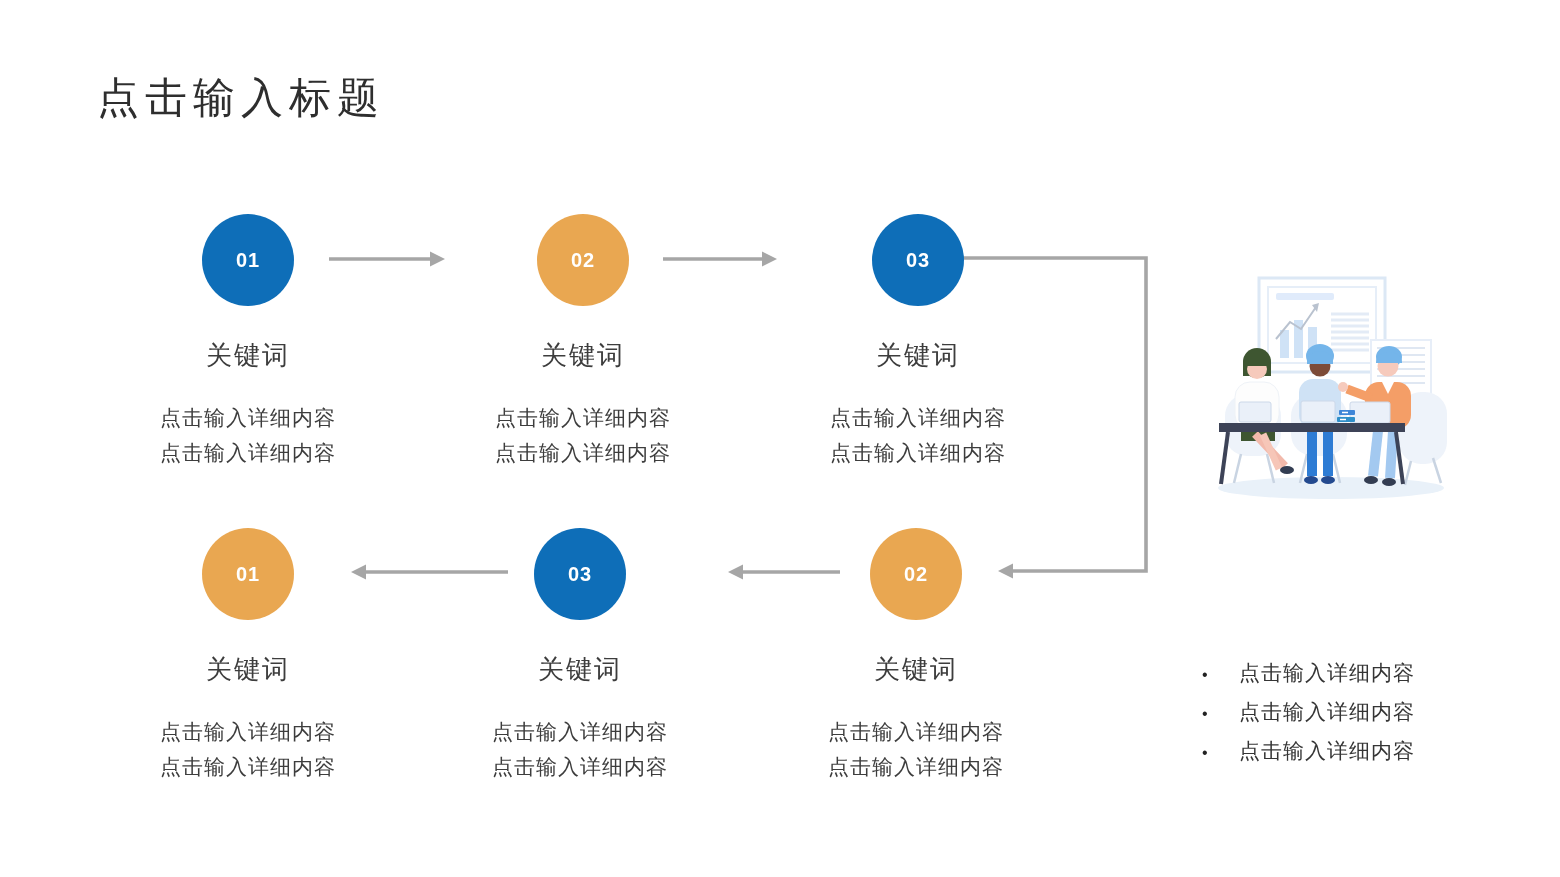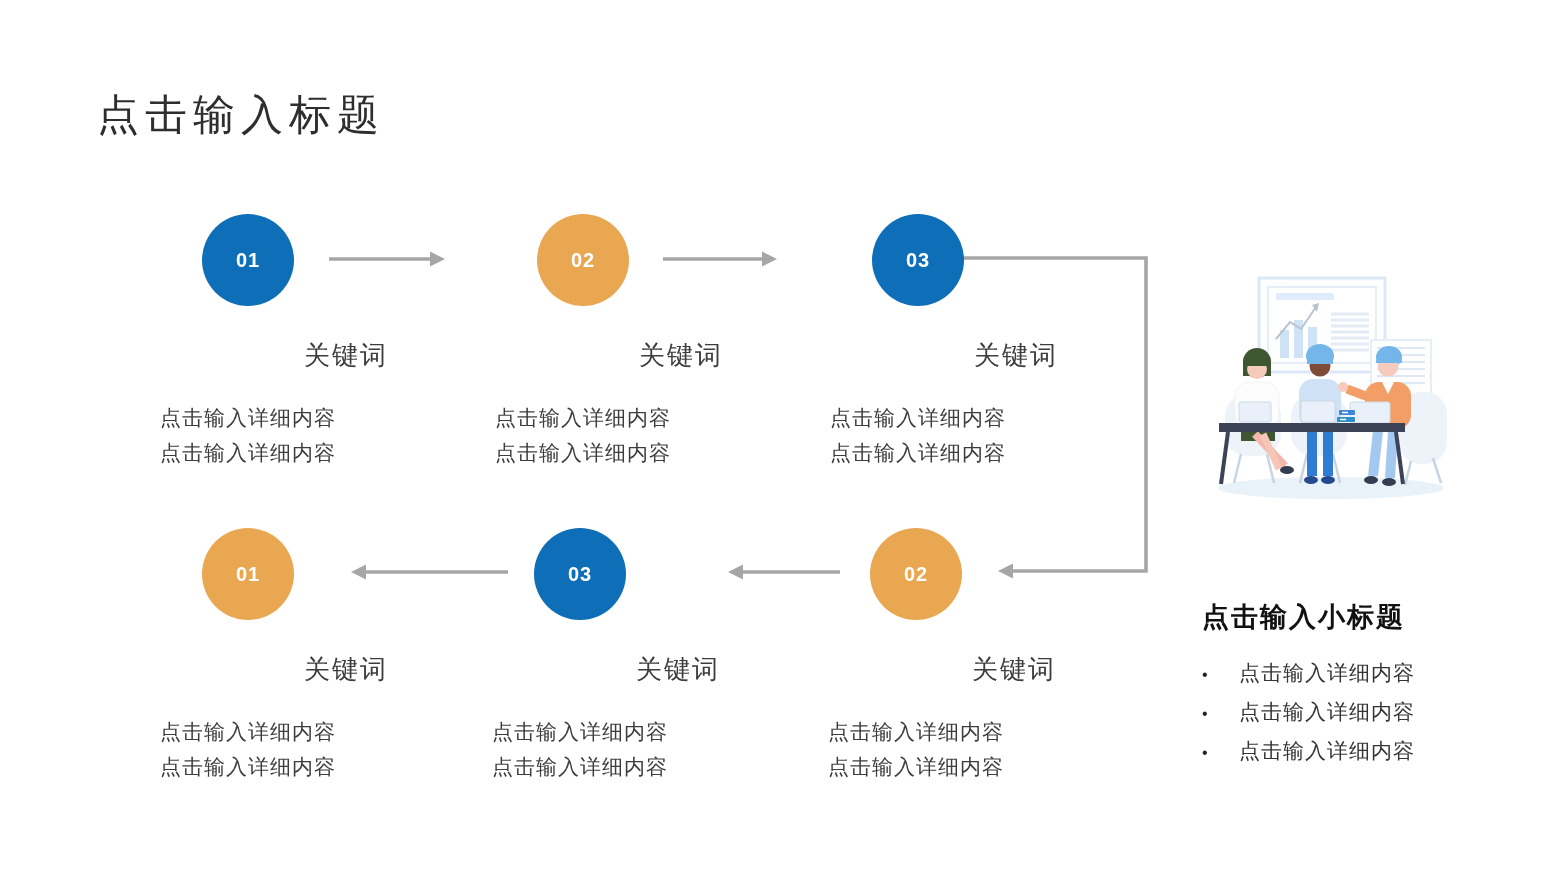--- a/index.html
+++ b/index.html
@@ -8,21 +8,21 @@
     width: 1560px;
     height: 877px;
     background: #ffffff;
     font-family: "Liberation Sans", sans-serif;
     overflow: hidden;
     color: #3d3d3d;
   }
   .title {
     position: absolute;
     left: 97px;
-    top: 87px;
+    top: 70px;
     font-size: 42px;
     font-weight: 300;
     letter-spacing: 6px;
     color: #2e2e2e;
     white-space: nowrap;
   }
   .step {
     position: absolute;
     width: 280px;
     text-align: center;
@@ -42,21 +42,20 @@
     font-weight: 600;
     letter-spacing: 1px;
   }
   .keyword {
     margin-top: 34px;
     font-size: 26px;
     line-height: 30px;
     font-weight: 400;
     color: #3d3d3d;
     letter-spacing: 2px;
-    text-align: right;
   }
   .details {
     margin-top: 30px;
     font-size: 21px;
     line-height: 35px;
     color: #3d3d3d;
     letter-spacing: 1px;
   }
   .arrows {
     position: absolute;
@@ -295,21 +294,20 @@
       <rect x="6" y="147" width="186" height="9" fill="#3d4357"></rect>
       <line x1="15" y1="156" x2="8" y2="208" stroke="#3d4357" stroke-width="4"></line>
       <line x1="183" y1="156" x2="190" y2="208" stroke="#3d4357" stroke-width="4"></line>
       <rect x="126" y="134" width="16" height="5" rx="1" fill="#3f86d8"></rect>
       <rect x="124" y="141" width="18" height="5" rx="1" fill="#2f8fc9"></rect>
       <line x1="129" y1="136.5" x2="135" y2="136.5" stroke="#ffffff" stroke-width="1.5"></line>
       <line x1="127" y1="143.5" x2="133" y2="143.5" stroke="#ffffff" stroke-width="1.5"></line>
     </g>
   </svg>
 
-  <div class="side-subtitle">点击输入小标题</div>
 
   <div class="bullet-list">
     <div class="bullet-row">
       <span class="bullet-dot">•</span>
       <span>点击输入详细内容</span>
     </div>
     <div class="bullet-row">
       <span class="bullet-dot">•</span>
       <span>点击输入详细内容</span>
     </div>

